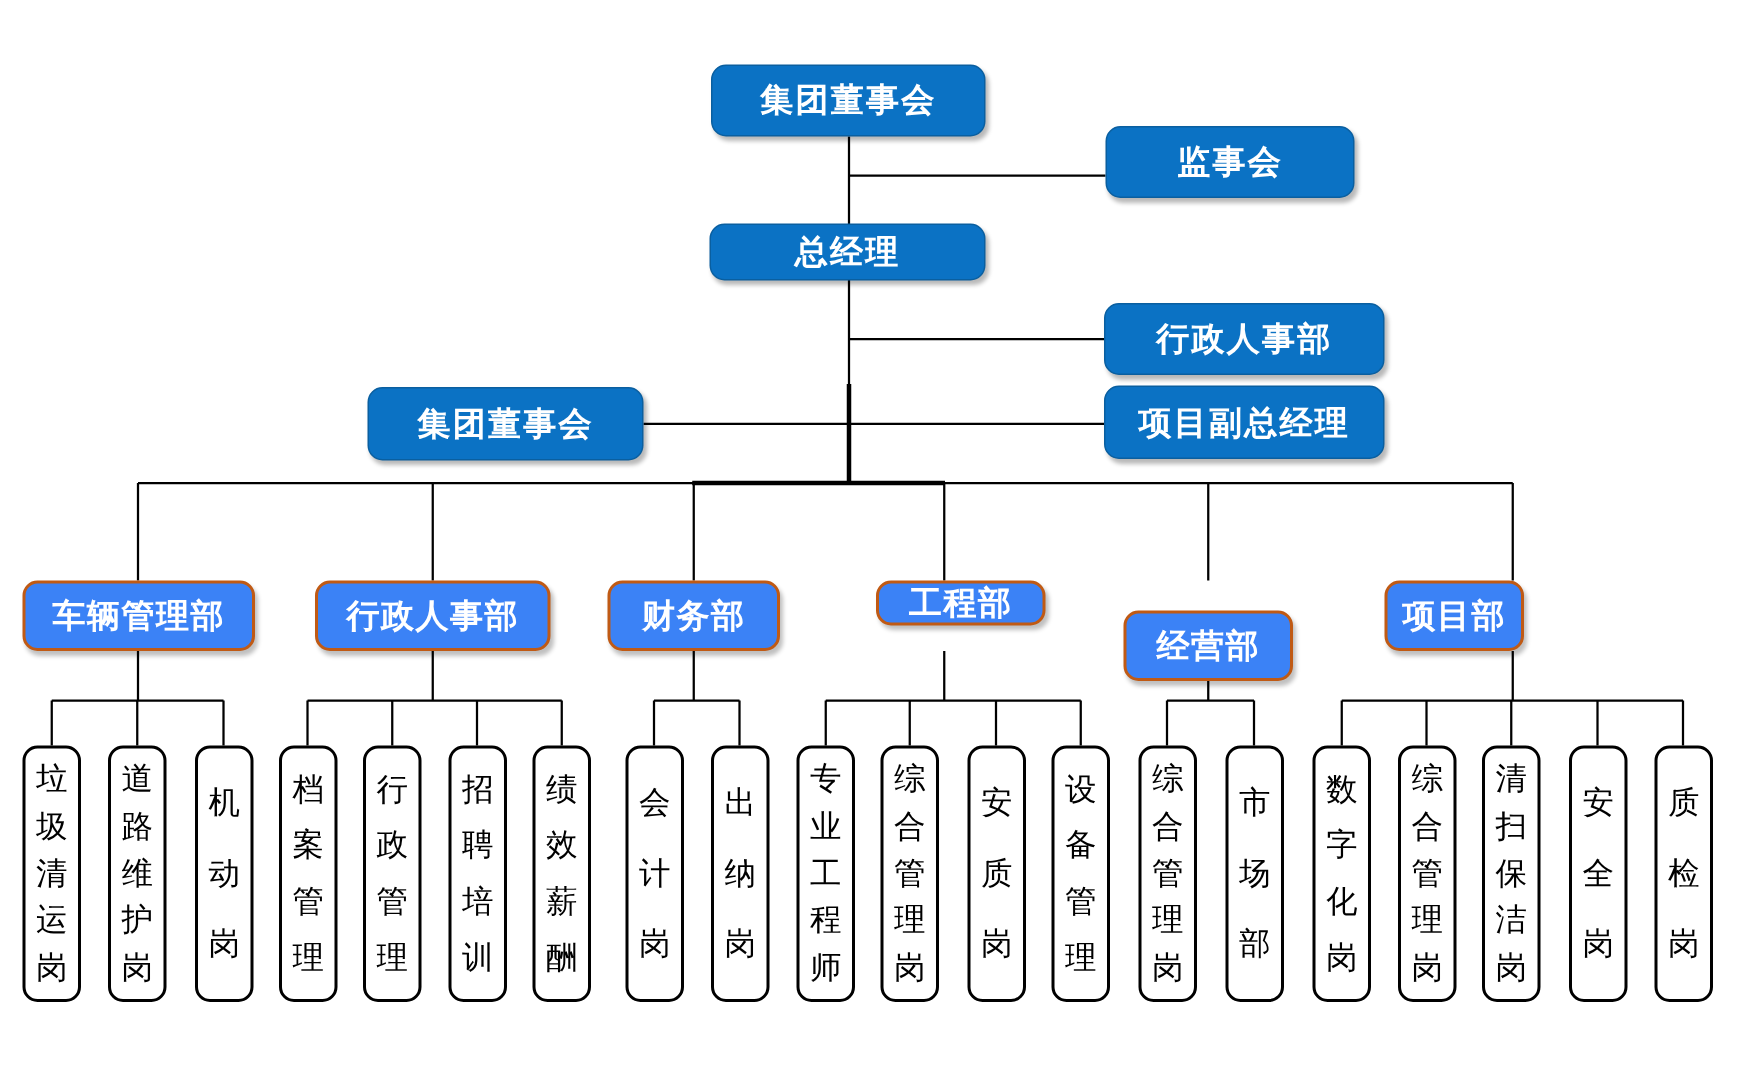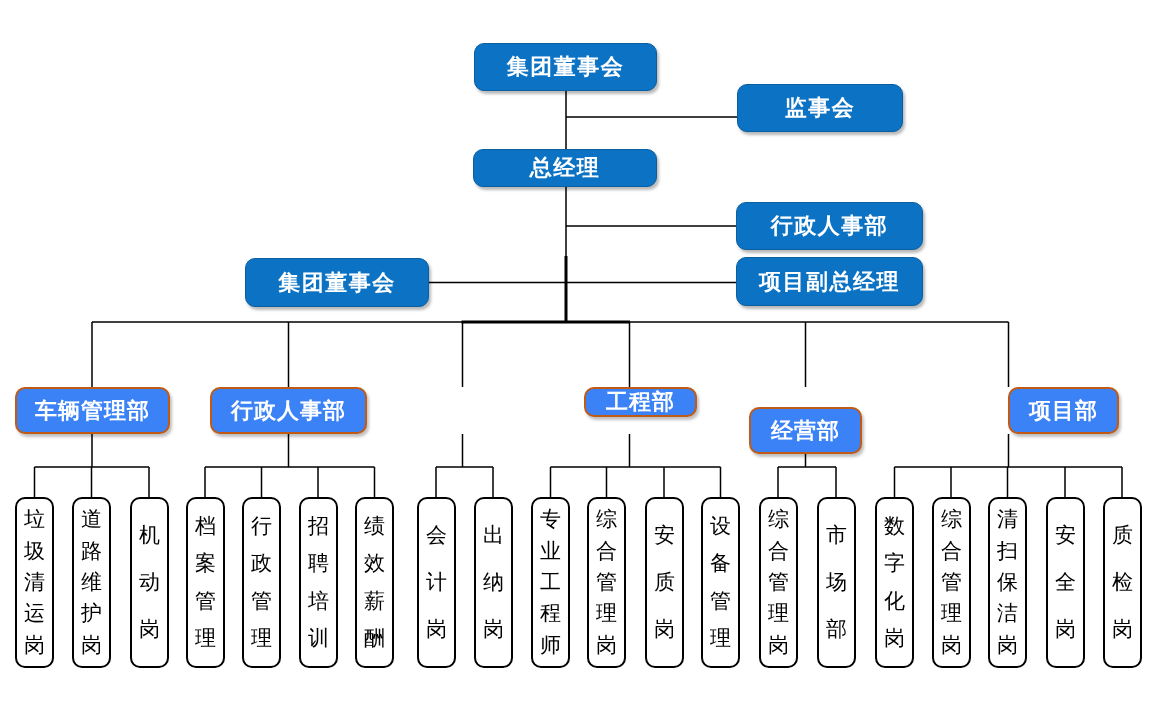--- a/index.html
+++ b/index.html
@@ -54,23 +54,24 @@
 
   <div class="node node-exec" style="left:474px;top:43px;width:183px;height:48px">集团董事会</div>
   <div class="node node-exec" style="left:737px;top:84px;width:166px;height:48px">监事会</div>
   <div class="node node-exec" style="left:473px;top:149px;width:184px;height:38px">总经理</div>
   <div class="node node-exec" style="left:736px;top:202px;width:187px;height:48px">行政人事部</div>
   <div class="node node-exec" style="left:245px;top:258px;width:184px;height:49px">集团董事会</div>
   <div class="node node-exec" style="left:736px;top:257px;width:187px;height:49px">项目副总经理</div>
 
   <div class="node node-dept" style="left:15px;top:387px;width:155px;height:47px">车辆管理部</div>
   <div class="node node-dept" style="left:210px;top:387px;width:157px;height:47px">行政人事部</div>
+  <div class="node node-dept" style="left:405px;top:387px;width:115px;height:47px">财务部</div>
   <div class="node node-dept" style="left:584px;top:387px;width:113px;height:30px">工程部</div>
   <div class="node node-dept" style="left:749px;top:407px;width:113px;height:47px">经营部</div>
-  <div class="node node-dept" style="left:1008px;top:387px;width:111px;height:47px">项目部</div>
+  <div class="node node-dept" style="left:923px;top:387px;width:93px;height:47px">项目部</div>
 
   <div class="node node-post" style="left:15px;top:497px;width:39px;height:171px">
       <span>垃</span>
       <span>圾</span>
       <span>清</span>
       <span>运</span>
       <span>岗</span>
     </div>
   <div class="node node-post" style="left:72px;top:497px;width:39px;height:171px">
       <span>道</span>

